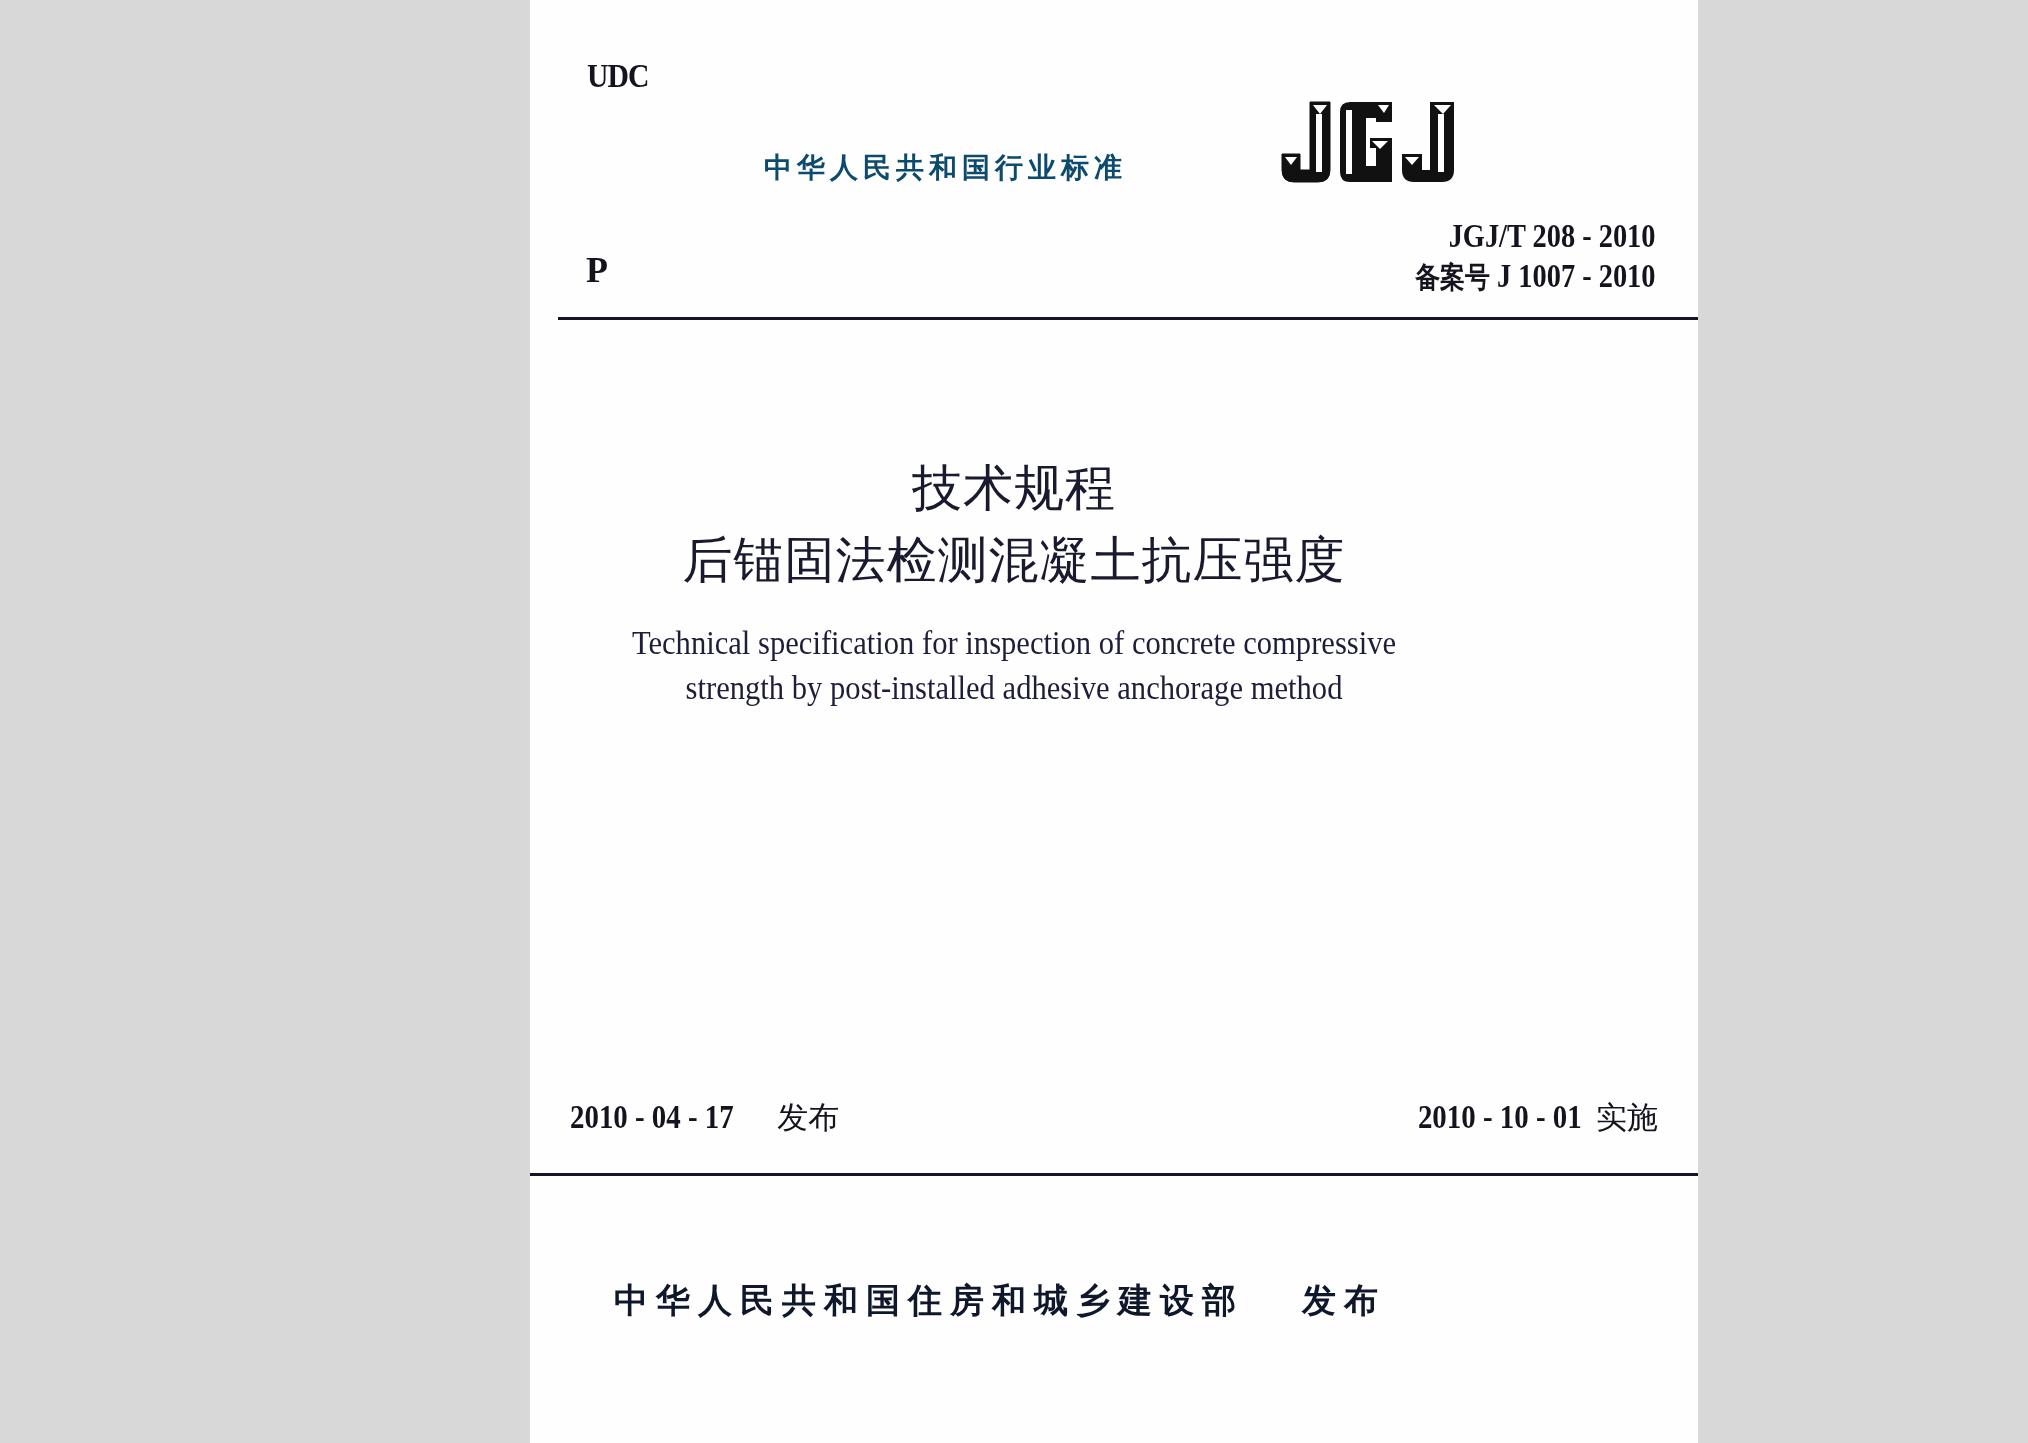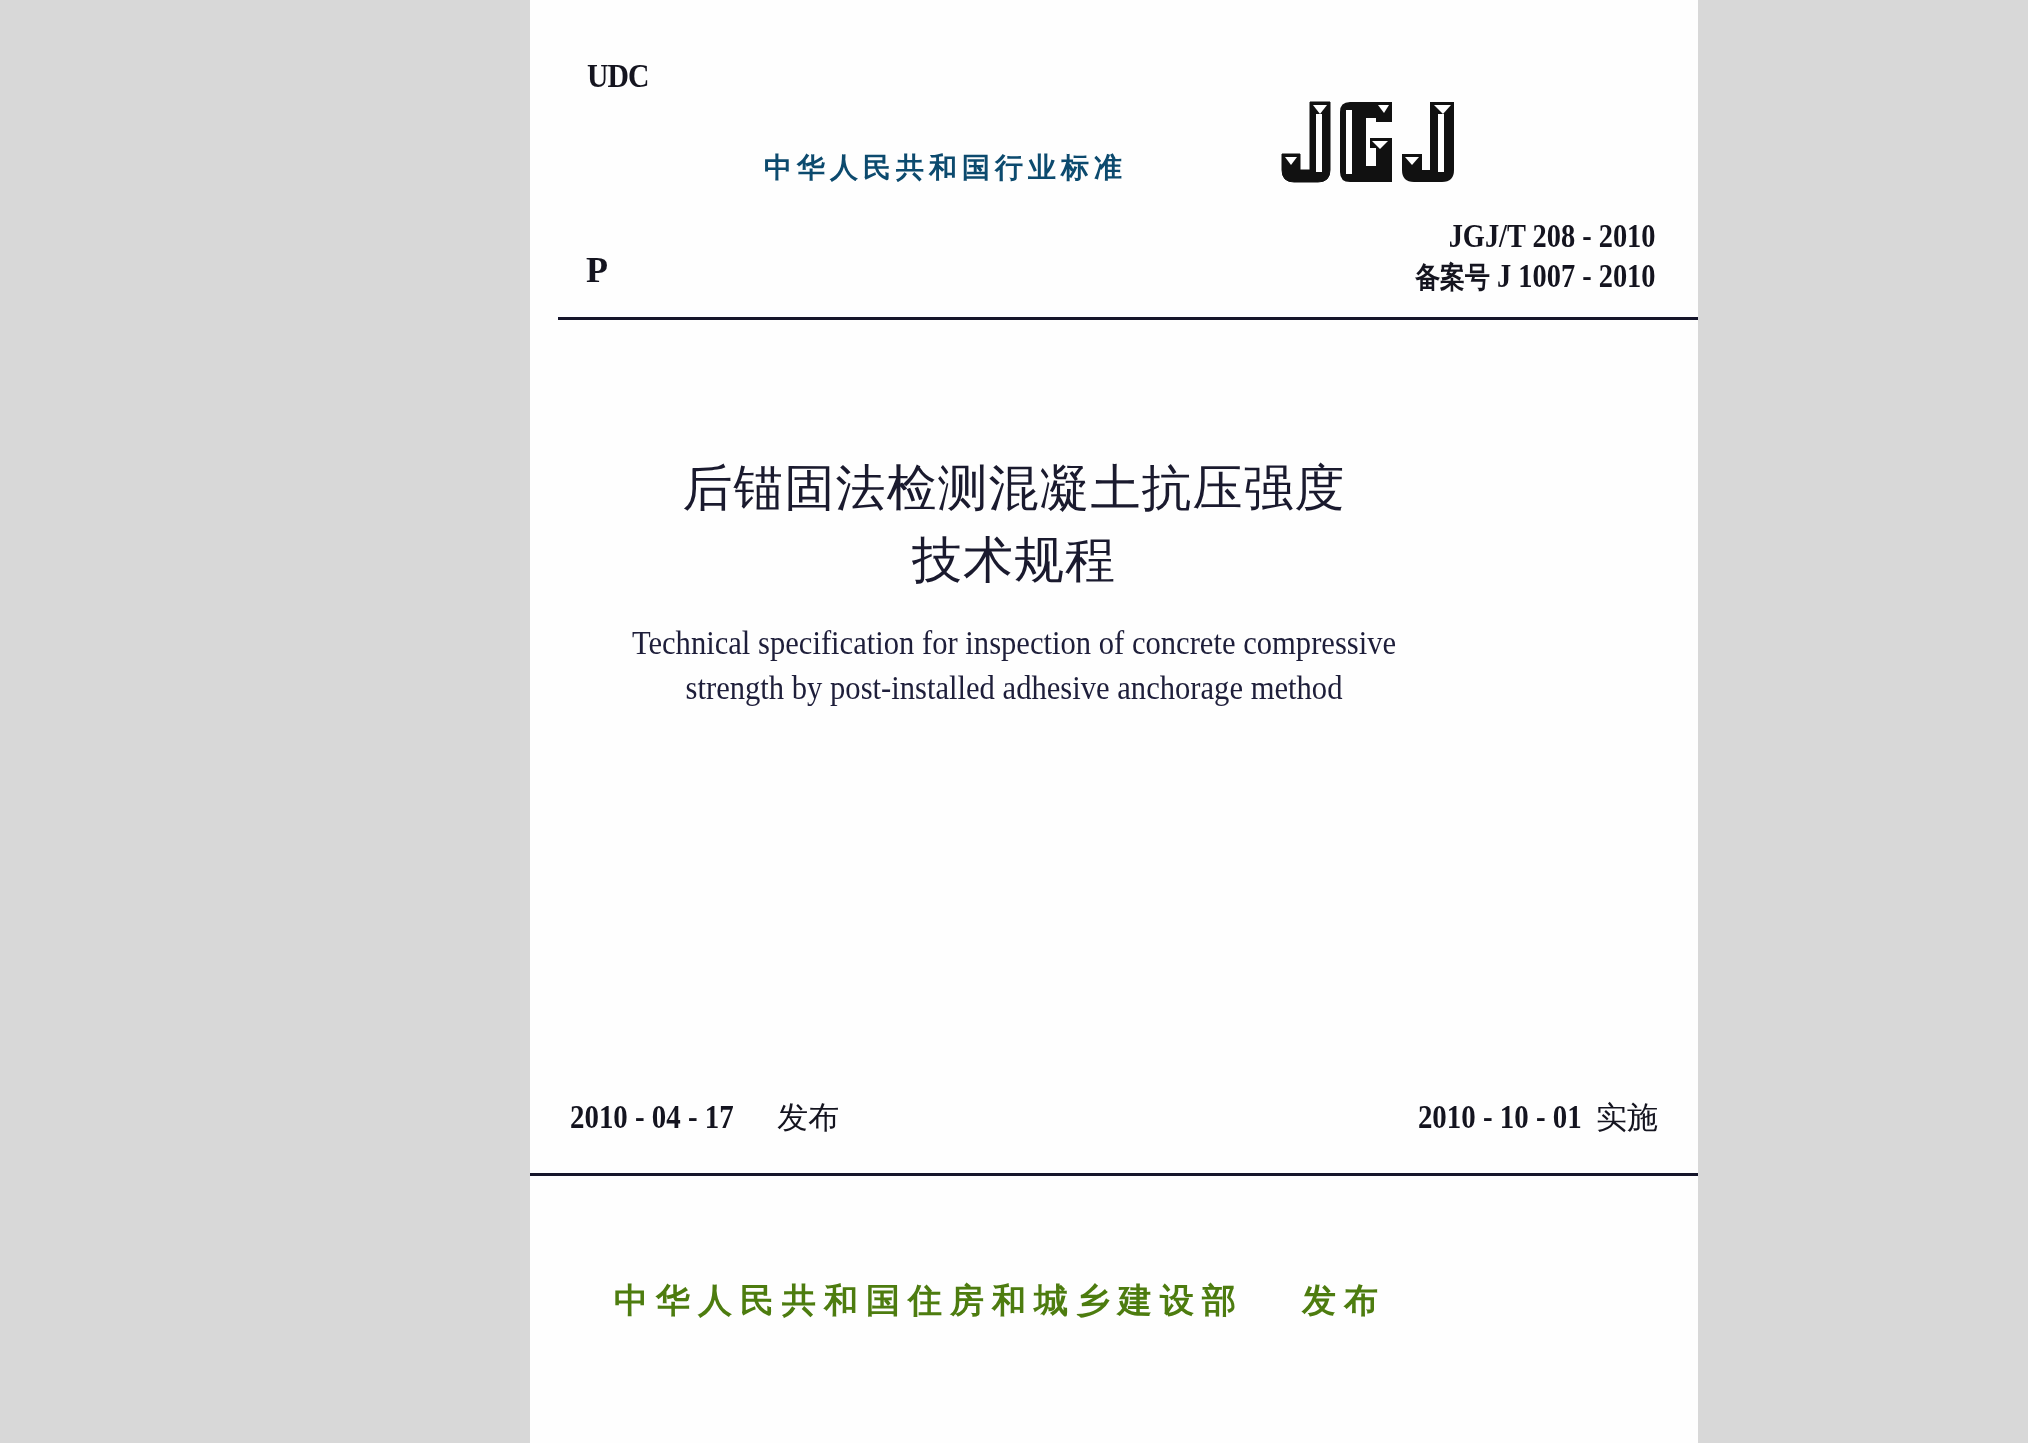--- a/index.html
+++ b/index.html
@@ -88,21 +88,21 @@
     .rule-bottom {
       position: absolute;
       left: 0; right: 0; top: 1173px;
       height: 3px; background: #15152a;
     }
     .publisher {
       left: 84px; top: 1278px;
       font-family: "DejaVu Sans", sans-serif;
       font-weight: bold; font-size: 34px;
       letter-spacing: 8px;
-      color: #4d7c0f;
+      color: #0f172a;
     }
     .publisher .gap { display: inline-block; width: 58px; }
   </style>
 </head>
 <body>
 
 <div class="page">
 
   <div class="abs udc">UDC</div>
 
@@ -138,22 +138,22 @@
     <div>JGJ/T 208 - 2010</div>
     <div>
       <span class="cjk">备案号</span>
       <span>J 1007 - 2010</span>
     </div>
   </div>
 
   <div class="rule-top"></div>
 
   <div class="abs title-cn">
+    <div>技术规程</div>
     <div>后锚固法检测混凝土抗压强度</div>
-    <div>技术规程</div>
   </div>
 
   <div class="abs title-en">
     <div>Technical specification for inspection of concrete compressive</div>
     <div>strength by post-installed adhesive anchorage method</div>
   </div>
 
   <div class="abs date-left">
     <span class="date-num">2010 - 04 - 17</span>
     <span class="date-lbl">发布</span>

